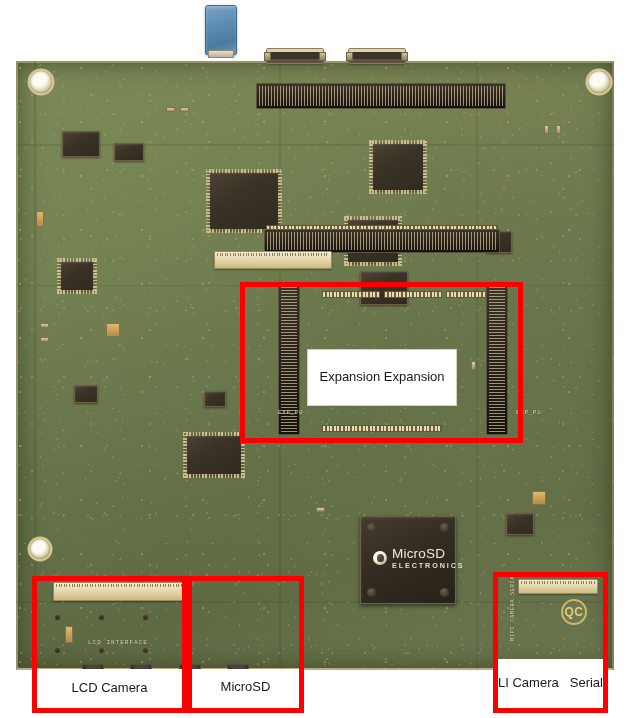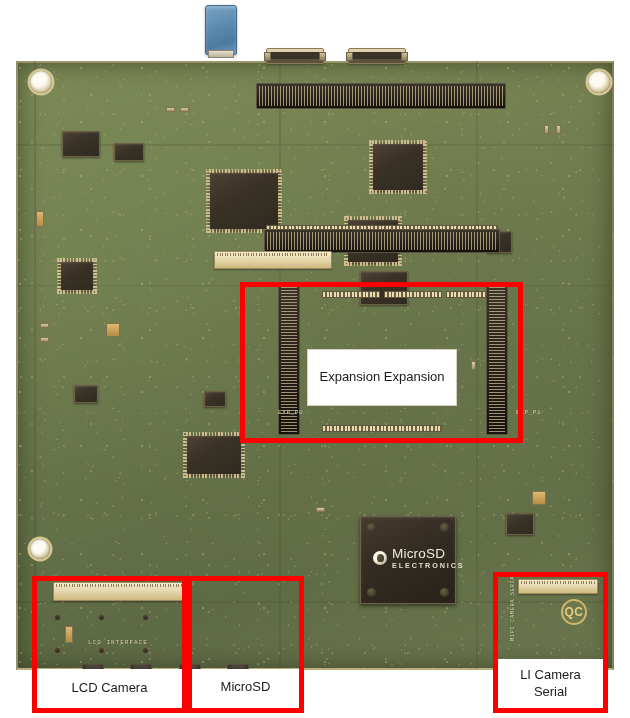--- a/index.html
+++ b/index.html
@@ -442,21 +442,21 @@
 
   <div class="callout" style="left:32px; top:576px; width:155px; height:137px;">
     <div class="annot-label below" style="position:absolute; left:0; top:88px; width:145px; height:39px; font-size:13px;">LCD Camera</div>
   </div>
 
   <div class="callout" style="left:187px; top:576px; width:117px; height:137px;">
     <div class="annot-label below" style="position:absolute; left:0; top:88px; width:107px; height:37px; font-size:13px;">MicroSD</div>
   </div>
 
   <div class="callout" style="left:493px; top:572px; width:115px; height:141px;">
-    <div class="annot-label below" style="position:absolute; left:0; top:82px; width:105px; height:49px; font-size:13px; flex-direction:column;">
+    <div class="annot-label below" style="position:absolute; left:0; top:82px; width:105px; height:49px; font-size:13px; flex-direction:row;justify-content:space-between;">
       <span>LI Camera</span>
       <span>Serial</span>
     </div>
   </div>
 
   <div id="left-band" style="z-index:-1"></div>
   <div id="right-band" style="z-index:-1"></div>
 
 </div>
 

